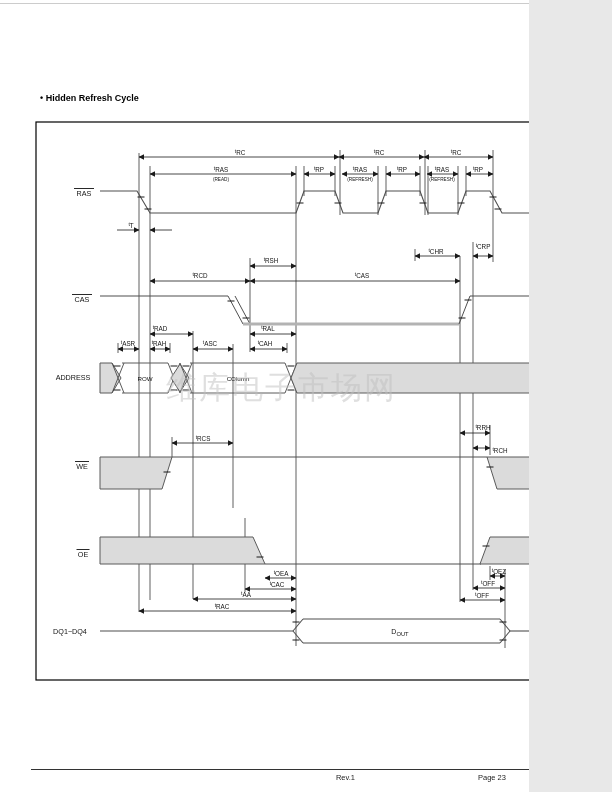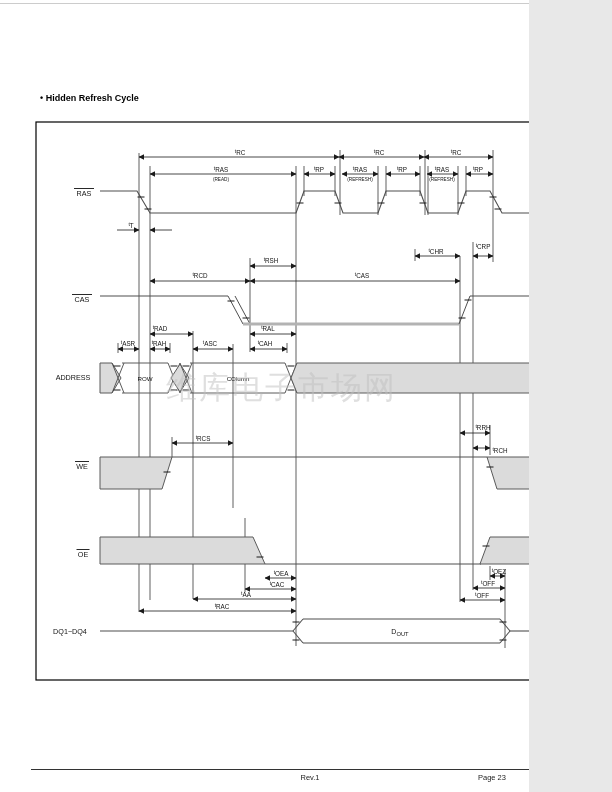--- a/index.html
+++ b/index.html
@@ -4,21 +4,21 @@
 <style>
   html,body{margin:0;padding:0;background:#e8e8e8;}
   .page{position:relative;width:529px;height:792px;background:#ffffff;overflow:hidden;
         font-family:"Liberation Sans",sans-serif;color:#111;}
   .hairline-top{position:absolute;left:0;top:3px;width:612px;height:1px;background:#cccccc;}
   .doc-title{position:absolute;left:40px;top:93px;font-size:9px;font-weight:bold;color:#000;}
   .watermark{position:absolute;left:166px;top:367px;font-size:31px;letter-spacing:2px;
              color:#c0c0c0;opacity:.5;white-space:nowrap;pointer-events:none;
              font-family:"DejaVu Sans",sans-serif;}
   .footer-line{position:absolute;left:31px;top:769px;width:550px;height:1px;background:#333;}
-  .footer-rev{position:absolute;left:265px;top:773px;width:90px;text-align:center;font-size:7.5px;color:#222;}
+  .footer-rev{position:absolute;left:265px;top:773px;width:90px;text-align:right;font-size:7.5px;color:#222;}
   .footer-page{position:absolute;left:478px;top:773px;font-size:7.5px;color:#222;}
   svg{position:absolute;left:0;top:0;}
   svg text{font-family:"Liberation Sans",sans-serif;fill:#111;}
   .tl{font-size:6.2px;}
   .tl .pre{font-size:5px;}
   .tl .sub{font-size:6.3px;}
   .tl.note{font-size:4.7px;}
   .tl.bus{font-size:6.2px;}
   .tl.dout .pre{font-size:7px;}
   .tl.dout .sub{font-size:5.8px;}

